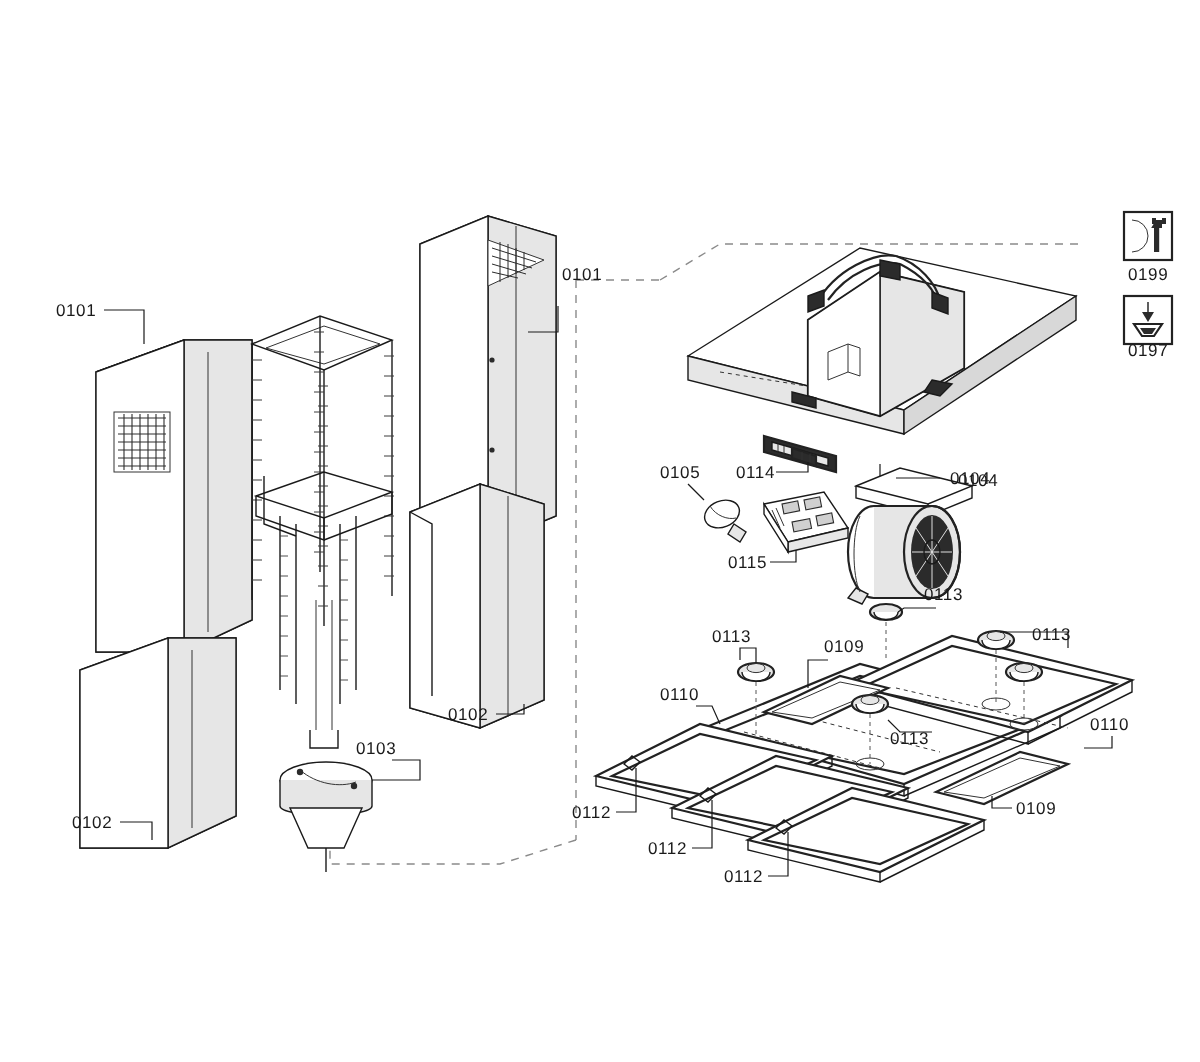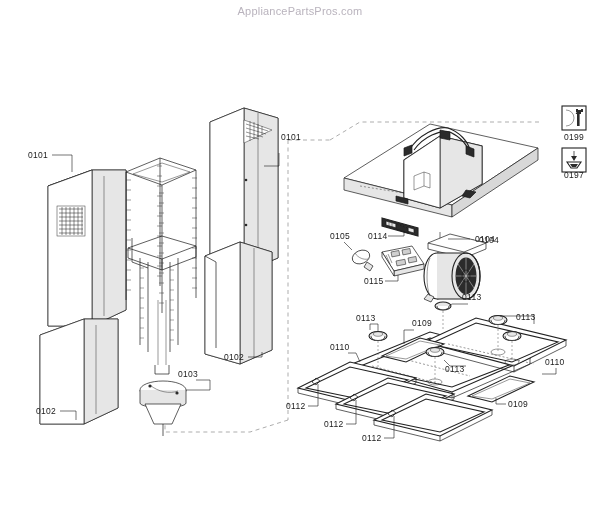--- a/index.html
+++ b/index.html
@@ -19,21 +19,20 @@
   .fillw{fill:#ffffff;}
   .fillgg{fill:#e6e6e6;}
   .fillk{fill:#2b2b2b;}
   .fillmid{fill:#d8d8d8;}
 </style>
 </head>
 <body>
 
 <div id="diagram">
 
-  <div class="wm">AppliancePartsPros.com</div>
 
   <svg width="600" height="531" viewBox="0 0 600 531">
 
     <g>
       <path class="dash" d="M288,140 L288,420 L288,420"></path>
       <path class="dash" d="M288,140 L330,140"></path>
       <path class="dash" d="M330,140 L360,122 L540,122"></path>
       <path class="dash" d="M288,420 L250,432 L165,432 L165,408"></path>
     </g>
 

